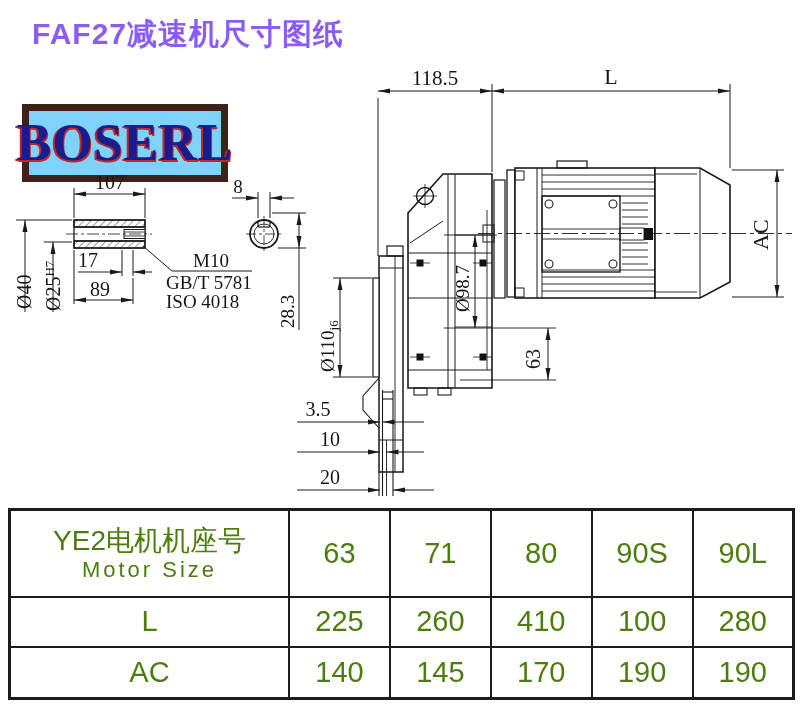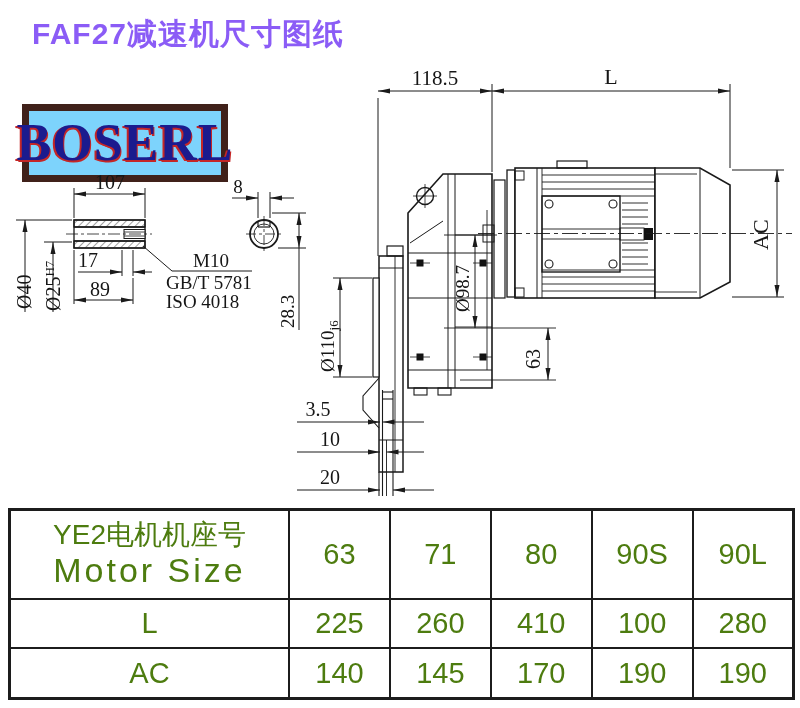--- a/index.html
+++ b/index.html
@@ -15,21 +15,21 @@
   svg text{font-family:"Liberation Serif",serif;fill:#161616;}
   .dimtxt{font-size:20px;}
   .dimtxt-sm{font-size:19px;}
   
   .spec{position:absolute;left:8px;top:508px;width:787px;height:192px;
         border-collapse:collapse;table-layout:fixed;background:#fff;}
   .spec td{border:2px solid #1c1c1c;text-align:center;vertical-align:middle;
         font-size:29px;color:#4d7c0f;padding:0;}
   .spec{border:3px solid #1c1c1c;}
   .spec .hdr-cn{font-size:28px;line-height:1.15;}
-  .spec .hdr-en{font-size:34px;letter-spacing:3px;line-height:1.15;}
+  .spec .hdr-en{font-size:22px;letter-spacing:3px;line-height:1.15;}
   .spec tr.hdr td{height:68px;}
   .spec tr.r td{height:39px;}
   .spec td.c0{width:277px;}
 </style>
 </head>
 <body>
 
 <div class="page">
 
   <div class="title">FAF27减速机尺寸图纸</div>

